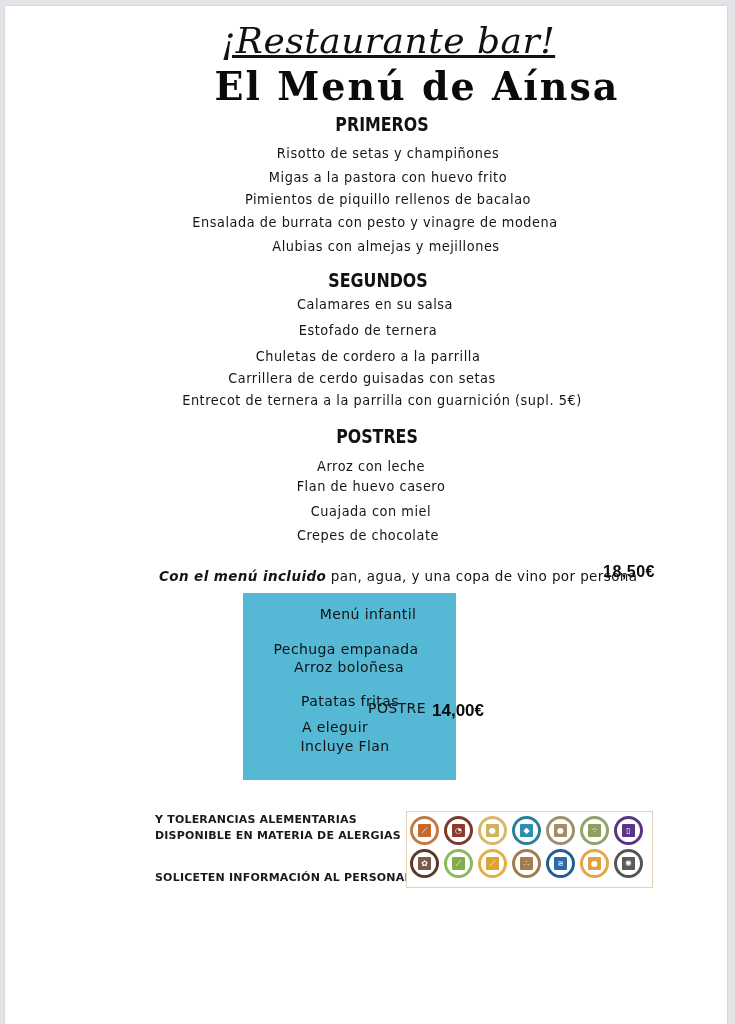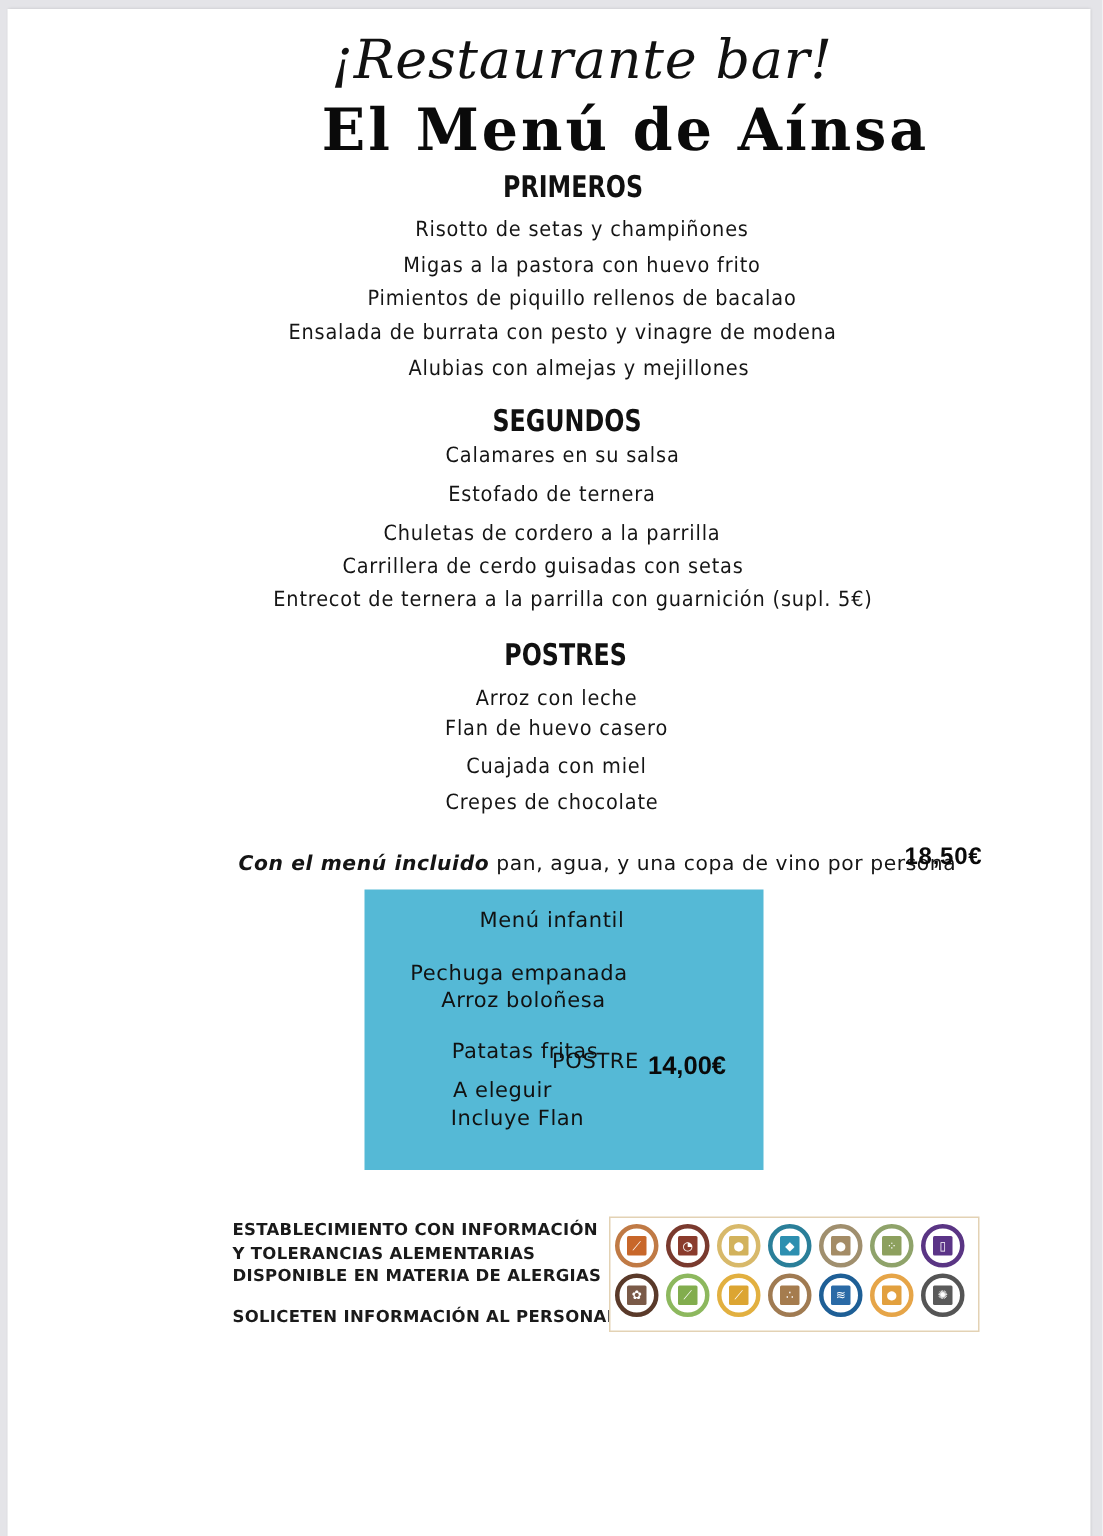--- a/index.html
+++ b/index.html
@@ -10,21 +10,21 @@
     color:#111;
   }
   .page {
     position:absolute; left:5px; top:6px; width:722px; height:1030px;
     background:#ffffff;
     box-shadow:0 0 2px rgba(0,0,0,0.15);
   }
   .center-line { position:absolute; white-space:nowrap; transform:translateX(-50%); }
   .script-title {
     font-family:"DejaVu Serif", serif; font-style:italic;
-    font-size:36px; letter-spacing:0.5px; color:#111; font-weight:normal;
+    font-size:36px; letter-spacing:0.5px; color:#111; font-weight:normal;text-decoration:underline;
   }
   .main-title {
     font-family:"DejaVu Serif", serif; font-weight:bold;
     font-size:38px; letter-spacing:2px; color:#0a0a0a;
     transform:translateX(-50%) scaleY(1.02);
   }
   .section-head {
     font-family:"DejaVu Sans Condensed","DejaVu Sans", sans-serif;
     font-weight:bold; font-size:20px; color:#111;
     transform:translateX(-50%) scaleX(0.88);
@@ -38,21 +38,21 @@
     position:absolute; left:154px; top:562px; white-space:nowrap;
     font-size:13.5px; letter-spacing:0.4px; color:#151515;
   }
   .incl-line em { font-weight:bold; }
   .price-main {
     position:absolute; left:598px; top:557px; white-space:nowrap;
     font-family:"Liberation Sans", sans-serif; font-weight:bold;
     font-size:16px; letter-spacing:0.5px; color:#0a0a0a;
   }
   .kids-box {
-    position:absolute; left:238px; top:587px; width:266px; height:187px;
+    position:absolute; left:238px; top:587px; width:213px; height:187px;
     background:#55b9d6;
   }
   .kids-text {
     position:absolute; white-space:nowrap; transform:translateX(-50%);
     font-family:"DejaVu Sans", sans-serif; font-size:14px; color:#111;
     letter-spacing:0.4px;
   }
   .kids-price {
     position:absolute; left:165px; top:108px;
     font-family:"Liberation Sans", sans-serif; font-weight:bold;
@@ -121,21 +121,20 @@
     <div class="kids-text" style="left:103px; top:48px;">Pechuga empanada</div>
     <div class="kids-text" style="left:106px; top:66px;">Arroz boloñesa</div>
     <div class="kids-text" style="left:107px; top:100px;">Patatas fritas</div>
     <div class="kids-text" style="left:106px; top:107px;margin-left:48px;">POSTRE</div>
     <div class="kids-text" style="left:92px; top:126px;">A eleguir</div>
     <div class="kids-text" style="left:102px; top:145px;">Incluye Flan</div>
     <div class="kids-price">14,00€</div>
   </div>
 
   <div class="allergen-text" style="top:806px;">
-    <div>ESTABLECIMIENTO CON INFORMACIÓN</div>
     <div>Y TOLERANCIAS ALEMENTARIAS</div>
     <div>DISPONIBLE EN MATERIA DE ALERGIAS</div>
   </div>
   <div class="allergen-text" style="top:864px;">SOLICETEN INFORMACIÓN AL PERSONAL</div>
 
   <div class="allergen-panel">
     <div class="allergen-grid" id="allergen-grid">
         <div class="allergen" style="border-color: rgb(192, 122, 69);">
           <div class="sq" style="background: rgb(200, 103, 42);">⟋</div>
         </div>

